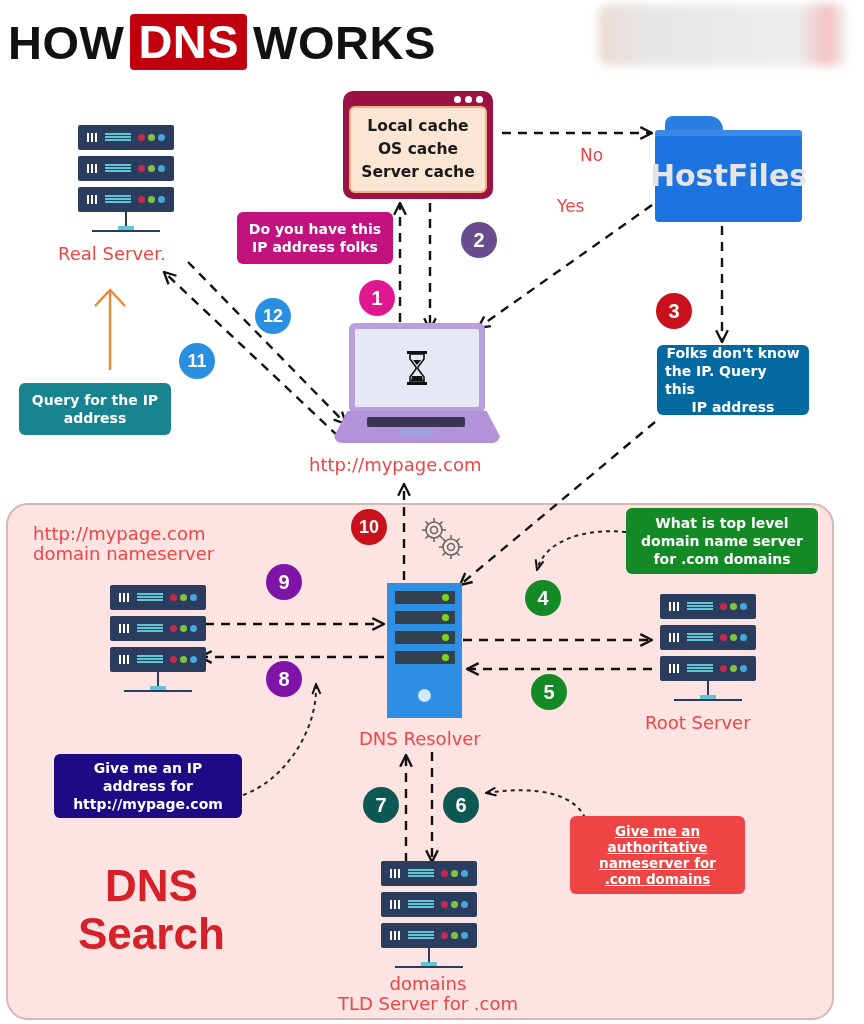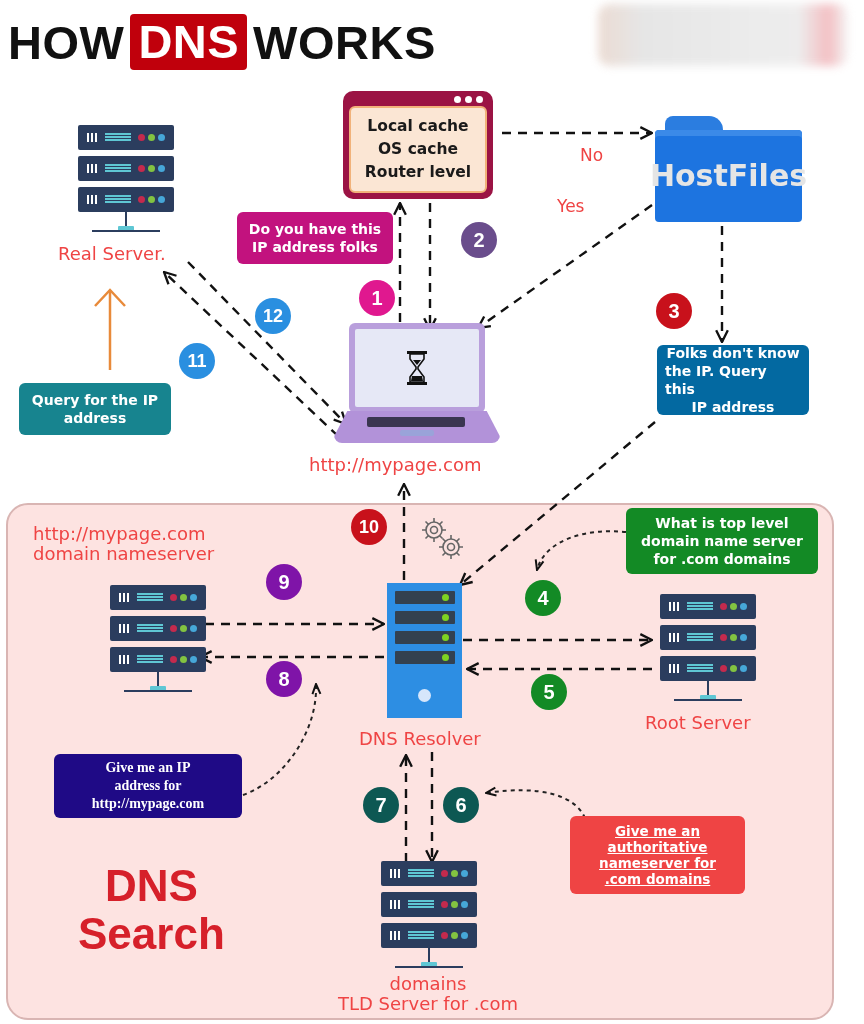--- a/index.html
+++ b/index.html
@@ -152,21 +152,21 @@
 
 <div class="abs cache">
   <div class="dots">
       <i></i>
       <i></i>
       <i></i>
     </div>
   <div class="screen">
     <span>Local cache</span>
     <span>OS cache</span>
-    <span>Router level</span>
+    <span>Server cache</span>
   </div>
 </div>
 
 <div class="abs lbl" style="left:580px; top:145px; font-size:17px;">No</div>
 <div class="abs lbl" style="left:557px; top:196px; font-size:17px;">Yes</div>
 
 <div class="abs folder">
   <div class="tab"></div>
   <div class="body">
     <span>Host</span>
@@ -322,21 +322,21 @@
       <span class="dot d1"></span>
       <span class="dot d2"></span>
       <span class="dot d3"></span>
     </div>
   <div class="stand">
       <i></i>
     </div>
 </div>
 <div class="abs lbl" style="left:645px; top:712px;">Root Server</div>
 
-<div class="abs box" style="left:54px; top:754px; width:188px; height:64px; background:#1f0a86; flex-direction:column;font-family:Liberation Serif, serif;">
+<div class="abs box" style="left:54px; top:754px; width:188px; height:64px; background:#1f0a86; flex-direction:column;">
   <span>Give me an IP</span>
   <span>address for</span>
   <span>http://mypage.com</span>
 </div>
 
 <div class="abs box" style="left:570px; top:816px; width:175px; height:78px; background:#ef4444; flex-direction:column; line-height:16px; font-size:13.5px;text-decoration:underline;">
   <span>Give me an</span>
   <span>authoritative</span>
   <span>nameserver for</span>
   <span>.com domains</span>

